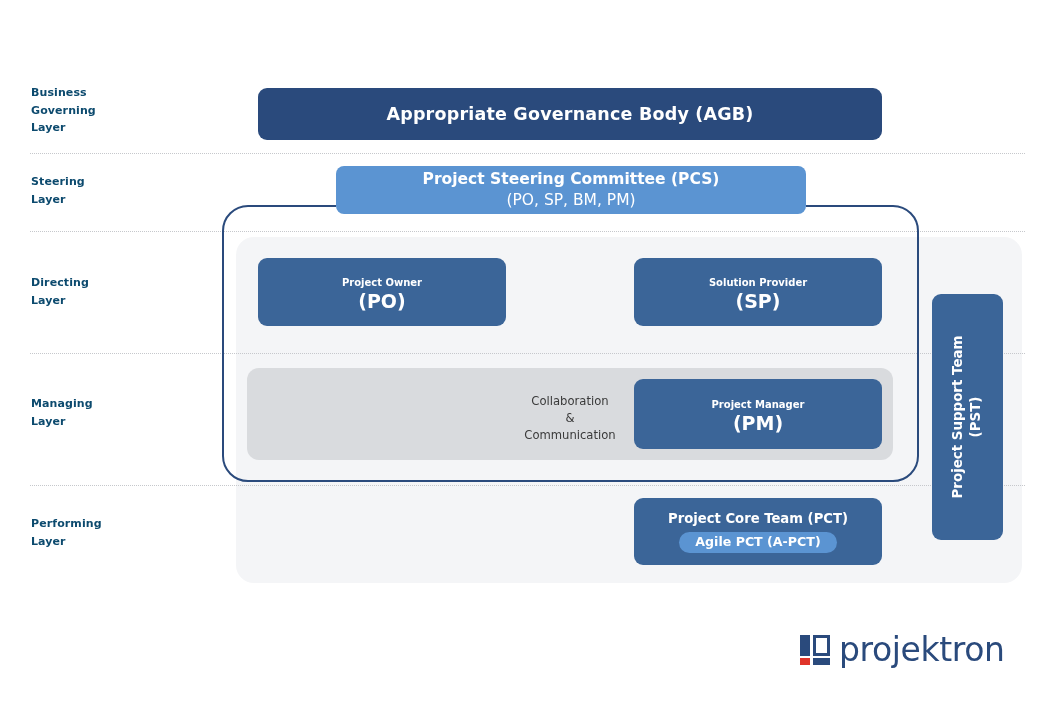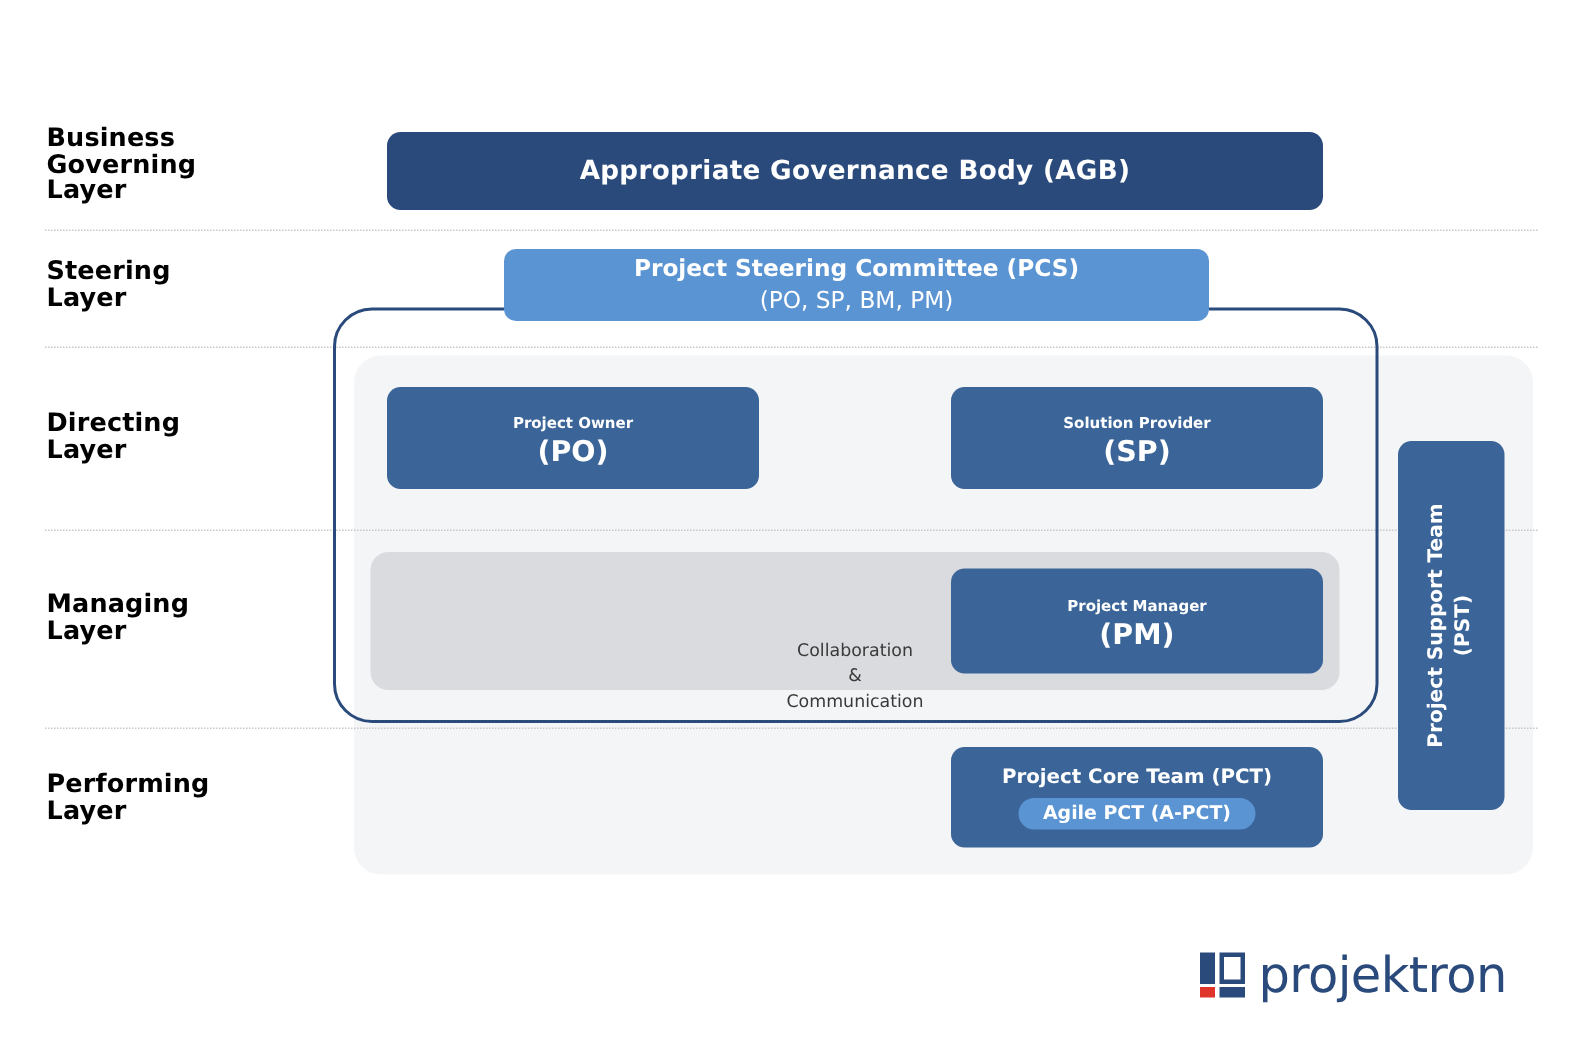--- a/index.html
+++ b/index.html
@@ -15,21 +15,21 @@
 
   
   .divider{
     position:absolute;left:30px;width:995px;height:0;
     border-top:1px dotted #c6c8cc;
   }
 
   
   .layer-label{
     position:absolute;left:31px;width:200px;
-    font-size:17px;font-weight:bold;color:#000000;
+    font-size:11px;font-weight:bold;color:#0c4a6e;
     line-height:17.5px;letter-spacing:.1px;
     white-space:pre-line;
   }
 
   
   .gray-panel{
     position:absolute;
     left:236px;top:237px;width:786px;height:346px;
     background:#f4f5f7;
     border-radius:18px;
@@ -92,22 +92,22 @@
   .role .sub{font-size:19px;font-weight:bold;}
 
   .po{left:258px;top:258px;}
   .sp{left:634px;top:258px;}
   .bm{left:258px;top:379px;height:70px;}
   .pm{left:634px;top:379px;height:70px;}
 
   .collab{
     position:absolute;
     left:508px;top:386px;width:124px;height:58px;
-    display:flex;flex-direction:column;align-items:center;justify-content:flex-start;
-    font-size:11.6px;color:#3a3a3a;line-height:17px;text-align:center;margin-top:39px;
+    display:flex;flex-direction:column;align-items:center;justify-content:flex-end;
+    font-size:11.6px;color:#3a3a3a;line-height:17px;text-align:center;
   }
 
   .big{
     left:258px;top:498px;width:248px;height:67px;
     background:#3b6598;
     flex-direction:column;line-height:18px;
   }
   .big .l1,.big .l2{font-size:13.2px;font-weight:bold;}
   .big .l3{font-size:10.7px;font-weight:bold;margin-top:1px;}
 

